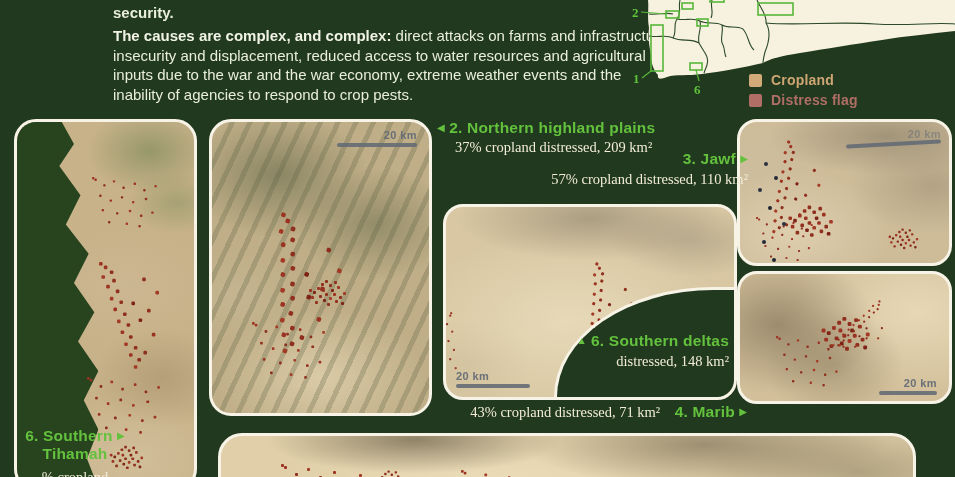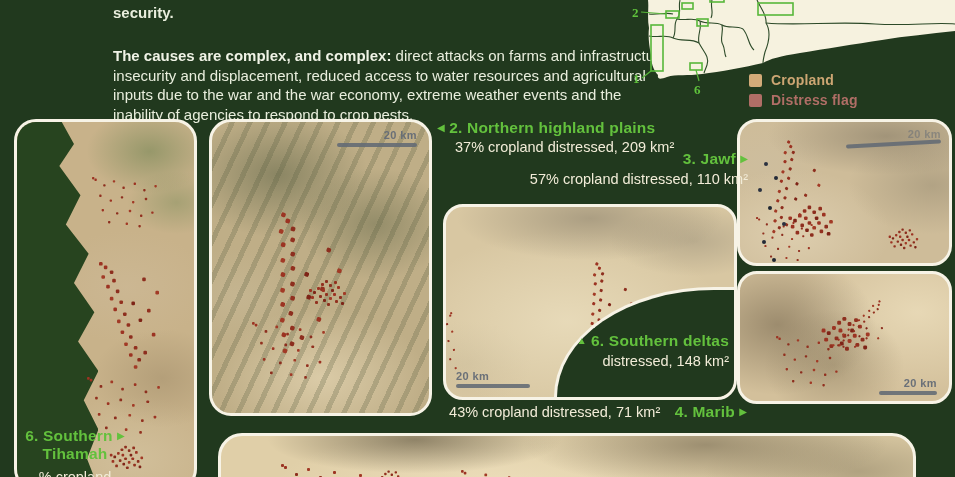--- a/index.html
+++ b/index.html
@@ -5,21 +5,21 @@
   * { margin:0; padding:0; box-sizing:border-box; }
   html,body { width:955px; height:477px; }
   body {
     position:relative; overflow:hidden;
     background:#21391e;
     font-family:"Liberation Sans", sans-serif;
   }
 
   
   .intro { position:absolute; left:113px; top:3px; width:560px; color:#e9eedd; }
-  .intro .prev { font-weight:bold; font-size:15px; line-height:19px; margin-bottom:24px; }
+  .intro .prev { font-weight:bold; font-size:15px; line-height:19px; margin-bottom:4px; }
   .intro p { font-size:15px; line-height:19.5px; }
   .intro b { color:#f0f3e6; }
 
   
   .map-wrap { position:absolute; left:620px; top:0; width:335px; height:100px; }
   .legend { position:absolute; left:749px; top:72px; }
   .legend-row { display:flex; align-items:center; gap:9px; margin-bottom:4px; }
   .swatch { width:13px; height:13px; border-radius:2px; }
   .swatch.cropland { background:#d3ab79; }
   .swatch.distress { background:#b06e66; }
@@ -115,21 +115,21 @@
   .sb { position:absolute; z-index:4; }
   .sb .txt { font-weight:bold; font-size:11px; color:rgba(100,108,118,.95); letter-spacing:.4px; }
   .sb .bar { height:4px; background:rgba(98,106,116,.88); border-radius:2px; margin-top:2px; }
   .sb.right { text-align:right; }
   .sb.faint .txt { opacity:.55; }
 
   
   .rlabel { position:absolute; z-index:6; }
   .rtitle { font-weight:bold; font-size:15.5px; color:#63c13d; letter-spacing:.2px; }
   .rarrow { font-size:10px; color:#63c13d; vertical-align:2px; }
-  .rstat  { font-family:Liberation Sans, sans-serif; font-size:14.5px; color:#f2ecd8; }
+  .rstat  { font-family:Liberation Serif, serif; font-size:14.5px; color:#f2ecd8; }
   .tr { text-align:right; }
   #label-2 .rstat { margin-left:18px; margin-top:2px; }
   #label-3 .rstat, #label-6 .rstat { margin-top:2px; line-height:18px; }
   #label-1 { text-align:center; width:102px; line-height:18px; }
   #label-4 { white-space:nowrap;text-align:right; }
   #label-4 .rtitle { margin-left:10px; }
 
   
   .gov { fill:none; stroke:#2c4a28; stroke-width:1.1; }
   .rect { fill:none; stroke:#58b73a; stroke-width:1.6; }

